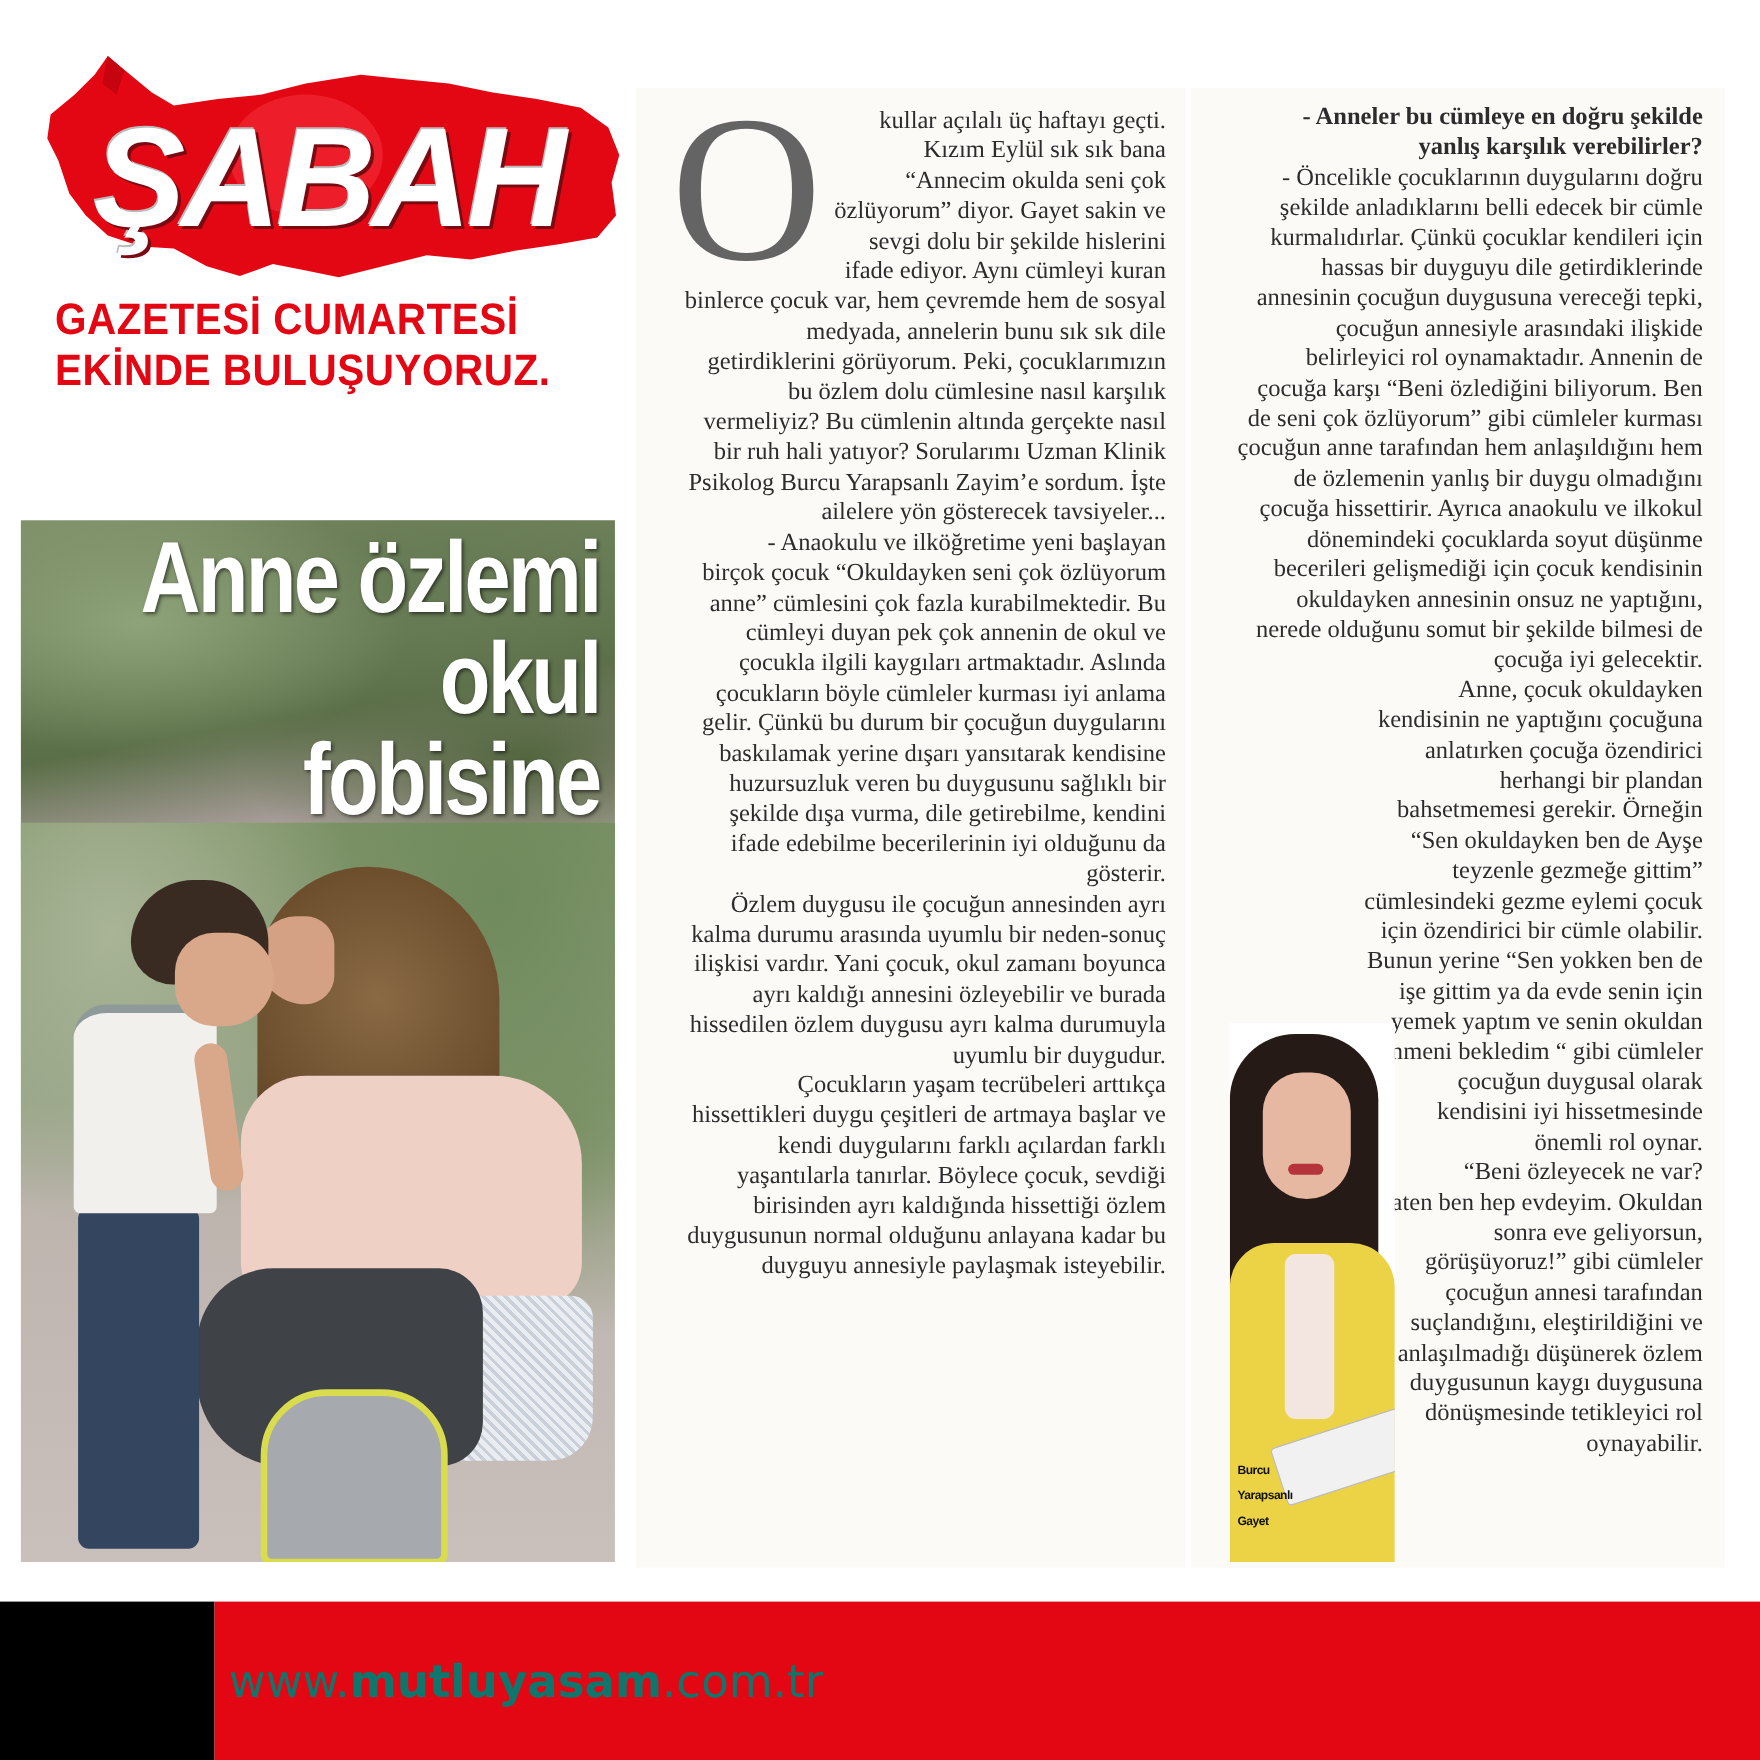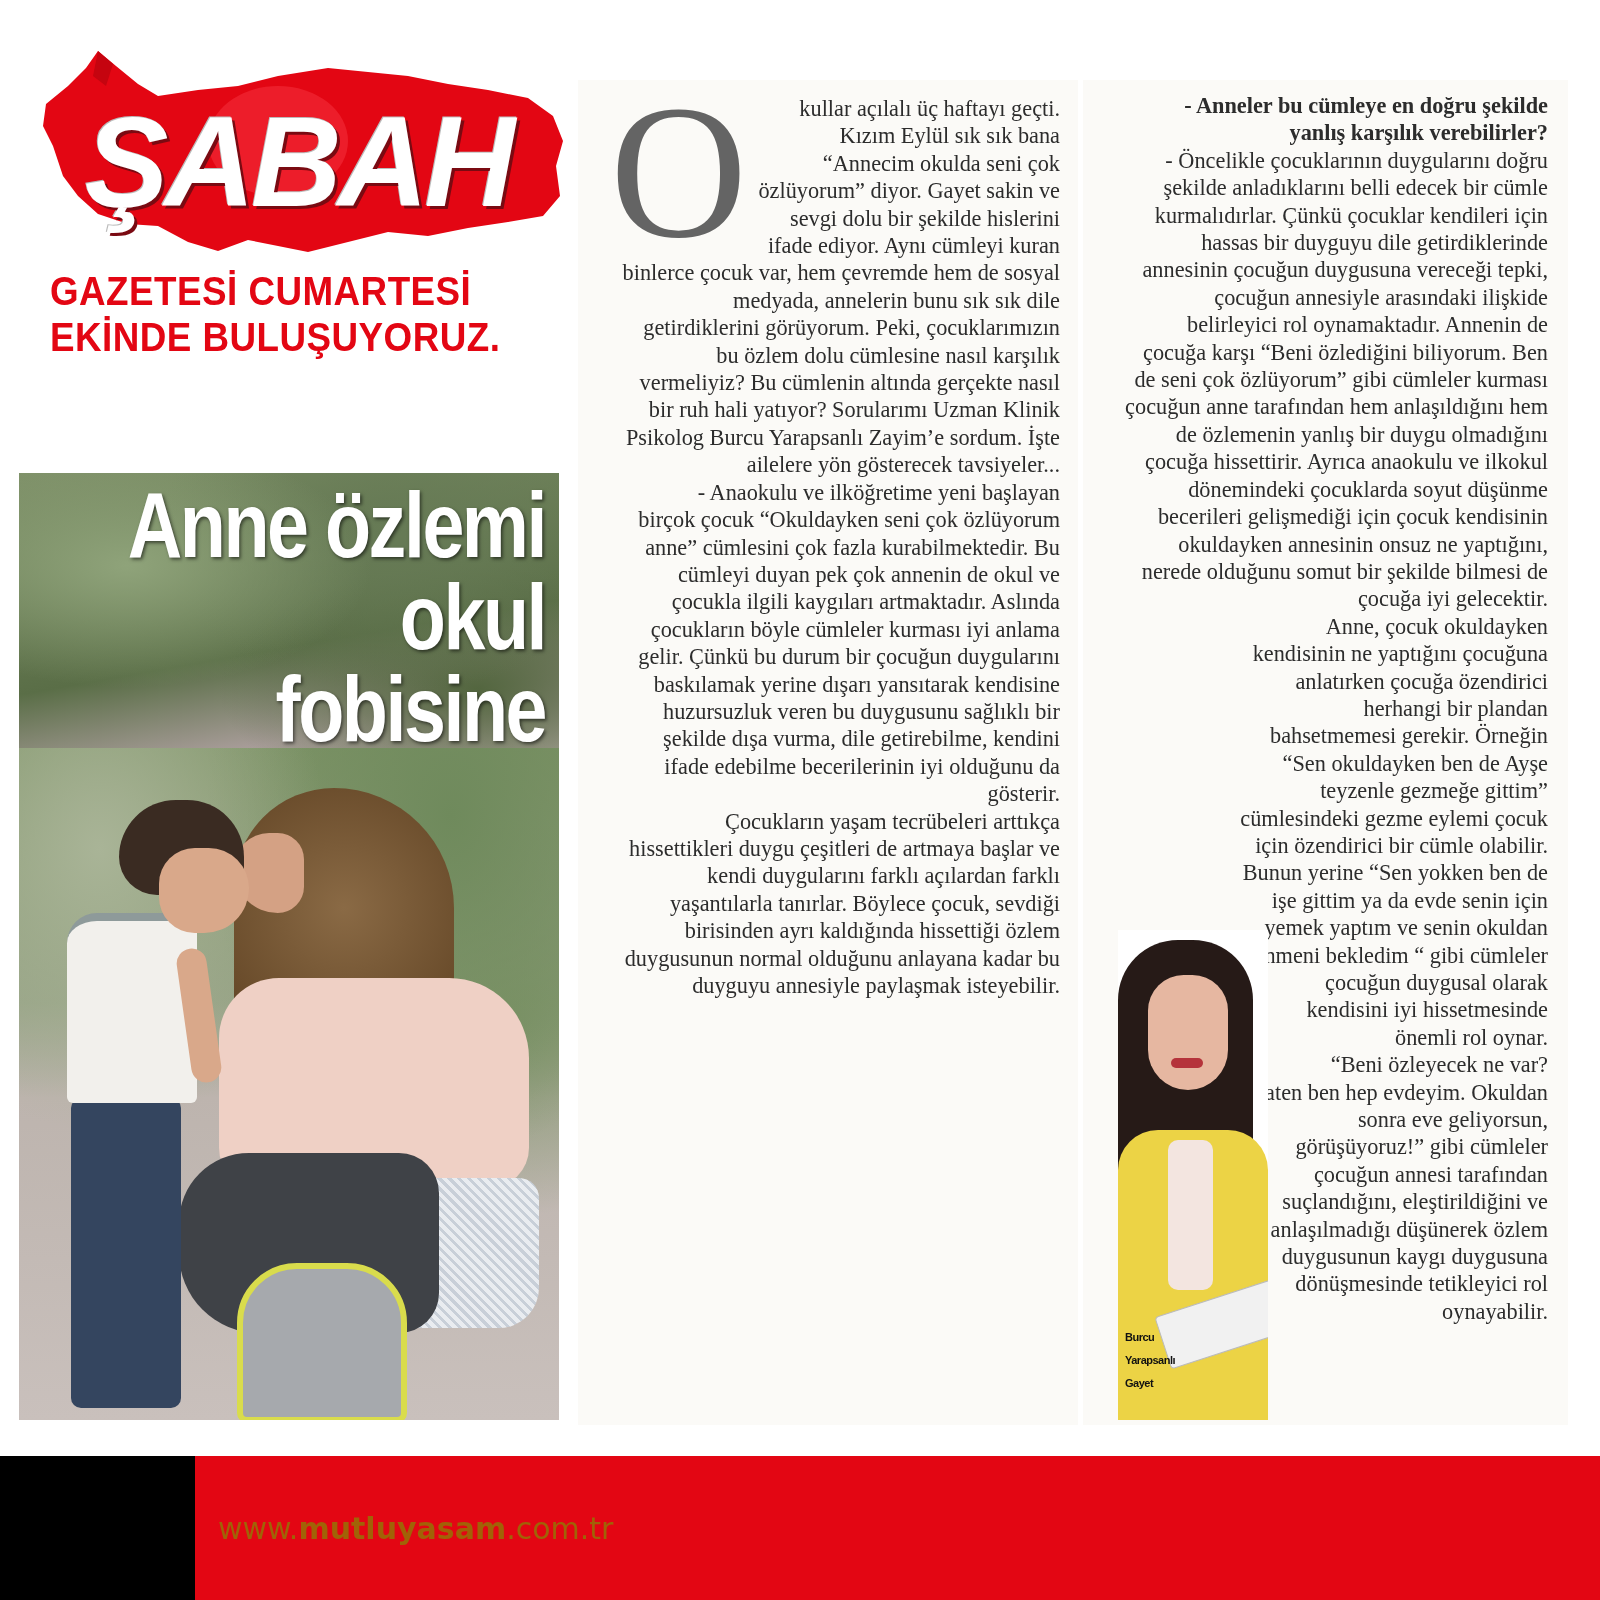--- a/index.html
+++ b/index.html
@@ -93,22 +93,22 @@
   .author-caption {
     position: absolute; left: 1125px; top: 1326px; width: 110px;
     font-family: "Liberation Sans", sans-serif; font-weight: 700; font-size: 11px; line-height: 23px;
     color: #111; letter-spacing: -0.5px;
   }
 
   
   .footer-black { position: absolute; left: 0; top: 1456px; width: 195px; height: 144px; background: #000; }
   .footer-red { position: absolute; left: 195px; top: 1456px; width: 1405px; height: 144px; background: #e30613; }
   .footer-url {
-    position: absolute; left: 218px; top: 1507px;
-    font-family: "DejaVu Sans", sans-serif; font-size: 30px; line-height: 44px; color: #a16207; font-weight: 400;
+    position: absolute; left: 208px; top: 1507px;
+    font-family: "DejaVu Sans", sans-serif; font-size: 41px; line-height: 44px; color: #0f766e; font-weight: 400;
   }
   .footer-url b { font-weight: 700; }
 </style>
 </head>
 <body>
 
 <div class="logo-wrap">
   <svg class="map-shape" viewBox="0 0 530 215" preserveAspectRatio="none">
     <path d="M8,58 L30,40 L48,22 L60,5 L78,20 L100,38 L120,50 L160,44 L200,40 L240,30 L290,22 L330,26 L370,30 L410,38 L450,44 L490,52 L515,70 L525,95 L518,120 L522,150 L505,170 L470,176 L430,182 L390,190 L350,186 L310,196 L270,206 L240,200 L210,194 L180,205 L150,196 L120,180 L90,178 L60,168 L40,150 L25,130 L15,100 L5,80 Z" fill="#e30613"></path>
     <path d="M60,5 L75,18 L68,40 L55,30 Z" fill="#c5040f"></path>
@@ -140,20 +140,21 @@
   <div class="shape boy-arm"></div>
   <div class="shape boy-hair"></div>
   <div class="shape boy-face"></div>
   <div class="shape backpack"></div>
 </div>
 
 <div class="article-col col1">
   <span class="dropcap">O</span>
   <p>kullar açılalı üç haftayı geçti. Kızım Eylül sık sık bana “Annecim okulda seni çok özlüyorum” diyor. Gayet sakin ve sevgi dolu bir şekilde hislerini ifade ediyor. Aynı cümleyi kuran binlerce çocuk var, hem çevremde hem de sosyal medyada, annelerin bunu sık sık dile getirdiklerini görüyorum. Peki, çocuklarımızın bu özlem dolu cümlesine nasıl karşılık vermeliyiz? Bu cümlenin altında gerçekte nasıl bir ruh hali yatıyor? Sorularımı Uzman Klinik Psikolog Burcu Yarapsanlı Zayim’e sordum. İşte ailelere yön gösterecek tavsiyeler...</p>
   <p class="indent">- Anaokulu ve ilköğretime yeni başlayan birçok çocuk “Okuldayken seni çok özlüyorum anne” cümlesini çok fazla kurabilmektedir. Bu cümleyi duyan pek çok annenin de okul ve çocukla ilgili kaygıları artmaktadır. Aslında çocukların böyle cümleler kurması iyi anlama gelir. Çünkü bu durum bir çocuğun duygularını baskılamak yerine dışarı yansıtarak kendisine huzursuzluk veren bu duygusunu sağlıklı bir şekilde dışa vurma, dile getirebilme, kendini ifade edebilme becerilerinin iyi olduğunu da gösterir.</p>
+  <p class="indent">Özlem duygusu ile çocuğun annesinden ayrı kalma durumu arasında uyumlu bir neden-sonuç ilişkisi vardır. Yani çocuk, okul zamanı boyunca ayrı kaldığı annesini özleyebilir ve burada hissedilen özlem duygusu ayrı kalma durumuyla uyumlu bir duygudur.</p>
   <p class="indent">Çocukların yaşam tecrübeleri arttıkça hissettikleri duygu çeşitleri de artmaya başlar ve kendi duygularını farklı açılardan farklı yaşantılarla tanırlar. Böylece çocuk, sevdiği birisinden ayrı kaldığında hissettiği özlem duygusunun normal olduğunu anlayana kadar bu duyguyu annesiyle paylaşmak isteyebilir.</p>
 </div>
 
 <div class="article-col col2">
   <p class="indent q">- Anneler bu cümleye en doğru şekilde yanlış karşılık verebilirler?</p>
   <p class="indent">- Öncelikle çocuklarının duygularını doğru şekilde anladıklarını belli edecek bir cümle kurmalıdırlar. Çünkü çocuklar kendileri için hassas bir duyguyu dile getirdiklerinde annesinin çocuğun duygusuna vereceği tepki, çocuğun annesiyle arasındaki ilişkide belirleyici rol oynamaktadır. Annenin de çocuğa karşı “Beni özlediğini biliyorum. Ben de seni çok özlüyorum” gibi cümleler kurması çocuğun anne tarafından hem anlaşıldığını hem de özlemenin yanlış bir duygu olmadığını çocuğa hissettirir. Ayrıca anaokulu ve ilkokul dönemindeki çocuklarda soyut düşünme becerileri gelişmediği için çocuk kendisinin okuldayken annesinin onsuz ne yaptığını, nerede olduğunu somut bir şekilde bilmesi de çocuğa iyi gelecektir.</p>
   <div class="wrap-left" style="margin-top:245px;"></div>
   <p class="indent">Anne, çocuk okuldayken kendisinin ne yaptığını çocuğuna anlatırken çocuğa özendirici herhangi bir plandan bahsetmemesi gerekir. Örneğin “Sen okuldayken ben de Ayşe teyzenle gezmeğe gittim” cümlesindeki gezme eylemi çocuk için özendirici bir cümle olabilir. Bunun yerine “Sen yokken ben de işe gittim ya da evde senin için yemek yaptım ve senin okuldan dönmeni bekledim “ gibi cümleler çocuğun duygusal olarak kendisini iyi hissetmesinde önemli rol oynar.</p>
   <p class="indent">“Beni özleyecek ne var? Zaten ben hep evdeyim. Okuldan sonra eve geliyorsun, görüşüyoruz!” gibi cümleler çocuğun annesi tarafından suçlandığını, eleştirildiğini ve anlaşılmadığı düşünerek özlem duygusunun kaygı duygusuna dönüşmesinde tetikleyici rol oynayabilir.</p>
 </div>

